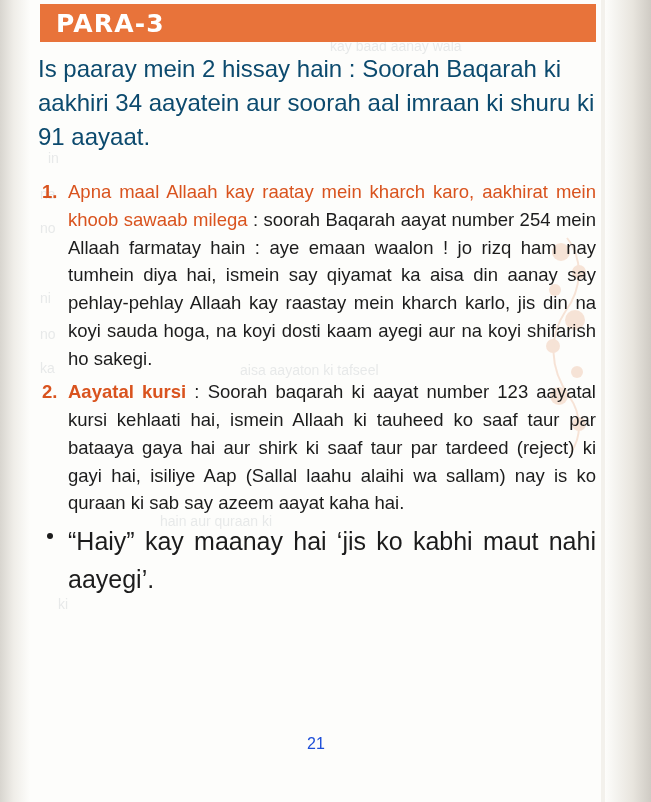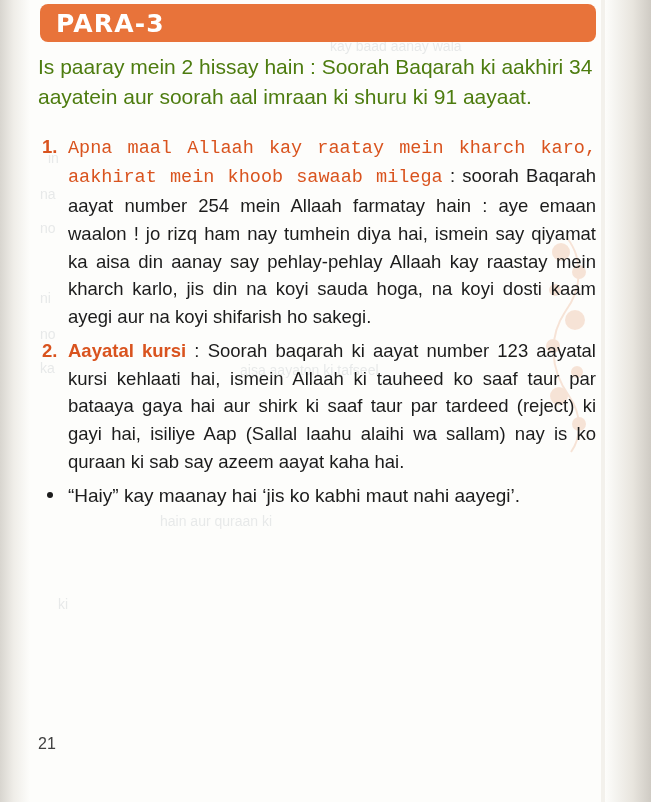--- a/index.html
+++ b/index.html
@@ -82,35 +82,34 @@
     position: relative;
     margin-top: 4px;
     margin-left: 2px;
     width: 556px;
     height: 38px;
     background: #e8733a;
     display: flex;
     align-items: center;
     box-sizing: border-box;
     padding-left: 16px;
-    border-radius: 8px;
   }
   .header-bar .title {
     color: #ffffff;
     font-size: 25px;
     font-weight: bold;
     letter-spacing: 1.2px;
     font-family: "DejaVu Sans", sans-serif;
   }
 
   .intro {
     margin-top: 10px;
-    font-size: 21px;
+    font-size: 24px;
     line-height: 1.42;
-    color: #4d7c0f;
+    color: #0c4a6e;
     width: 558px;
   }
 
   ol.numlist {
     list-style: none;
     margin: 12px 0 0 0;
     padding: 0;
   }
   ol.numlist > li {
     position: relative;
@@ -126,38 +125,37 @@
   ol.numlist > li .marker {
     position: absolute;
     left: 4px;
     top: 0;
     color: #d9531e;
     font-weight: bold;
     font-size: 18.5px;
   }
   .hl {
     color: #d9531e;
-    font-family: Liberation Mono, monospace;
   }
   .hl-b {
     color: #d9531e;
     font-weight: bold;
     margin-top: 28px;
   }
 
   ul.bullets {
     list-style: none;
     margin: 6px 0 0 0;
     padding: 0;
   }
   ul.bullets > li {
     position: relative;
     padding-left: 30px;
     margin-bottom: 4px;
-    font-size: 19px;
+    font-size: 25px;
     line-height: 1.5;
     color: #1c1c1c;
     text-align: justify;
     width: 558px;
     box-sizing: border-box;
   }
   ul.bullets > li .dot {
     position: absolute;
     left: 9px;
     top: 10px;
@@ -165,22 +163,23 @@
     height: 6px;
     border-radius: 50%;
     background: #1c1c1c;
   }
 
   .page-number {
     position: absolute;
     left: 0;
     top: 735px;
     width: 556px;
+    text-align: center;
     font-size: 16px;
-    color: #404040;
+    color: #1d4ed8;
   }
 
   
   .bleed {
     position: absolute;
     color: rgba(120, 130, 140, 0.16);
     font-size: 14px;
     pointer-events: none;
     user-select: none;
     white-space: nowrap;

